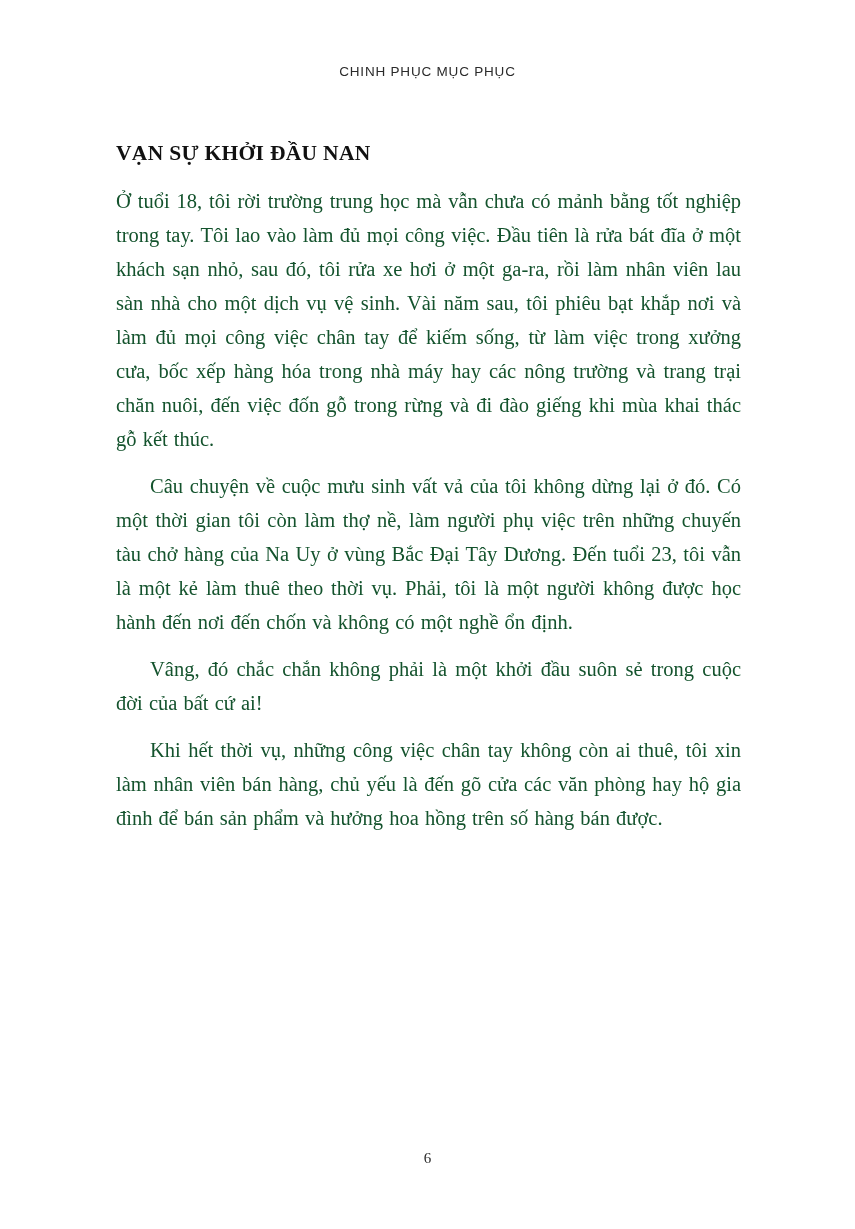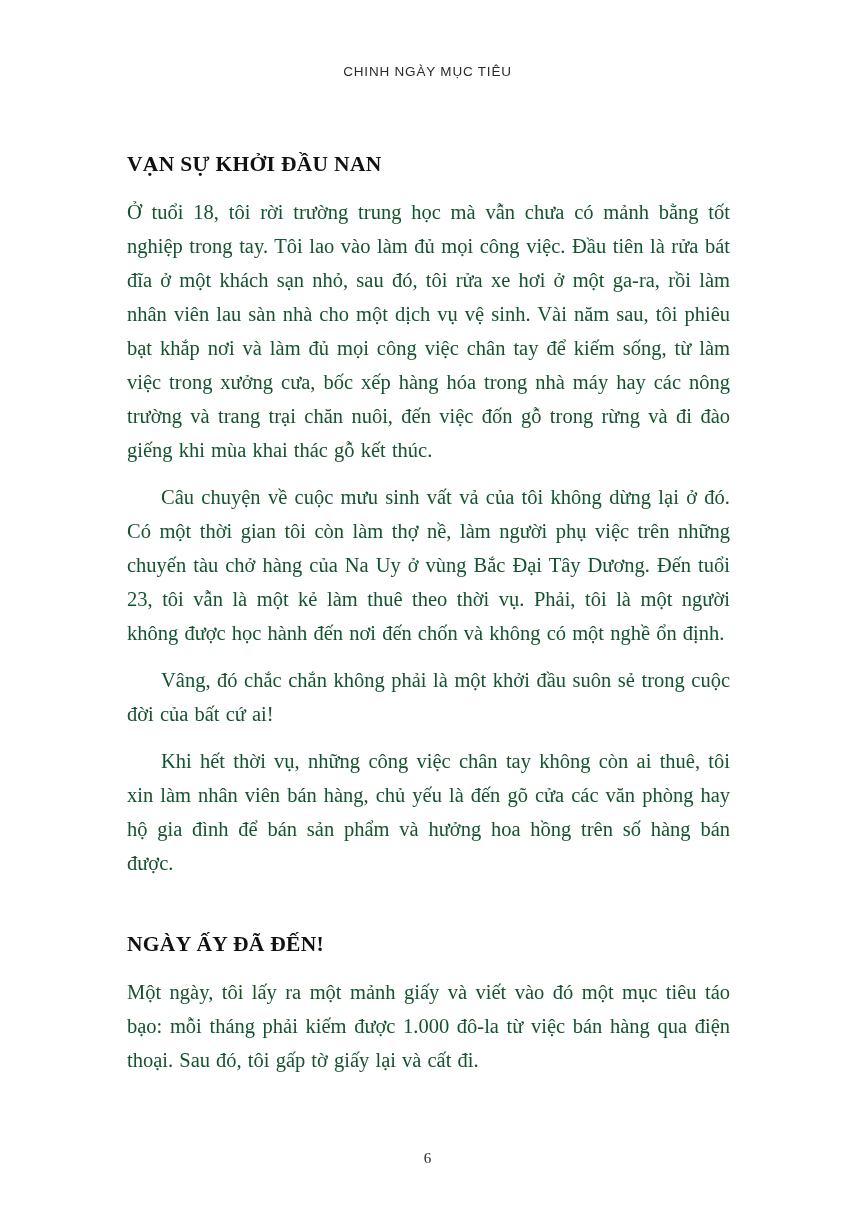--- a/index.html
+++ b/index.html
@@ -36,21 +36,21 @@
   }
   .section-heading {
     font-family: "Liberation Serif", serif;
     font-size: 21.5px;
     font-weight: bold;
     letter-spacing: 0.3px;
     margin: 0 0 18px 0;
     color: #111111;
   }
   .section {
-    margin: 12px;
+    margin: 1px;
   }
   .section + .section .section-heading {
     margin-top: 52px;
   }
   .para {
     font-size: 20.5px;
     line-height: 34px;
     text-align: justify;
     margin: 0 0 13px 0;
     text-indent: 34px;
@@ -69,34 +69,30 @@
     font-family: "Liberation Serif", serif;
     font-size: 15px;
     color: #2a2a2a;
   }
 </style>
 </head>
 <body>
 
 <div class="page">
 
-  <div class="running-header">CHINH NGÀY MỤC TIÊU</div>
+  <div class="running-header">CHINH PHỤC MỤC PHỤC</div>
 
   <div class="content">
 
     <div class="section">
       <h2 class="section-heading">VẠN SỰ KHỞI ĐẦU NAN</h2>
       <p class="para first">Ở tuổi 18, tôi rời trường trung học mà vẫn chưa có mảnh bằng tốt nghiệp trong tay. Tôi lao vào làm đủ mọi công việc. Đầu tiên là rửa bát đĩa ở một khách sạn nhỏ, sau đó, tôi rửa xe hơi ở một ga-ra, rồi làm nhân viên lau sàn nhà cho một dịch vụ vệ sinh. Vài năm sau, tôi phiêu bạt khắp nơi và làm đủ mọi công việc chân tay để kiếm sống, từ làm việc trong xưởng cưa, bốc xếp hàng hóa trong nhà máy hay các nông trường và trang trại chăn nuôi, đến việc đốn gỗ trong rừng và đi đào giếng khi mùa khai thác gỗ kết thúc.</p>
       <p class="para">Câu chuyện về cuộc mưu sinh vất vả của tôi không dừng lại ở đó. Có một thời gian tôi còn làm thợ nề, làm người phụ việc trên những chuyến tàu chở hàng của Na Uy ở vùng Bắc Đại Tây Dương. Đến tuổi 23, tôi vẫn là một kẻ làm thuê theo thời vụ. Phải, tôi là một người không được học hành đến nơi đến chốn và không có một nghề ổn định.</p>
       <p class="para">Vâng, đó chắc chắn không phải là một khởi đầu suôn sẻ trong cuộc đời của bất cứ ai!</p>
       <p class="para">Khi hết thời vụ, những công việc chân tay không còn ai thuê, tôi xin làm nhân viên bán hàng, chủ yếu là đến gõ cửa các văn phòng hay hộ gia đình để bán sản phẩm và hưởng hoa hồng trên số hàng bán được.</p>
     </div>
 
-    <div class="section">
-      <h2 class="section-heading">NGÀY ẤY ĐÃ ĐẾN!</h2>
-      <p class="para first">Một ngày, tôi lấy ra một mảnh giấy và viết vào đó một mục tiêu táo bạo: mỗi tháng phải kiếm được 1.000 đô-la từ việc bán hàng qua điện thoại. Sau đó, tôi gấp tờ giấy lại và cất đi.</p>
-    </div>
 
   </div>
 
   <div class="page-number">6</div>
 
 </div>
 
 </body></html>

